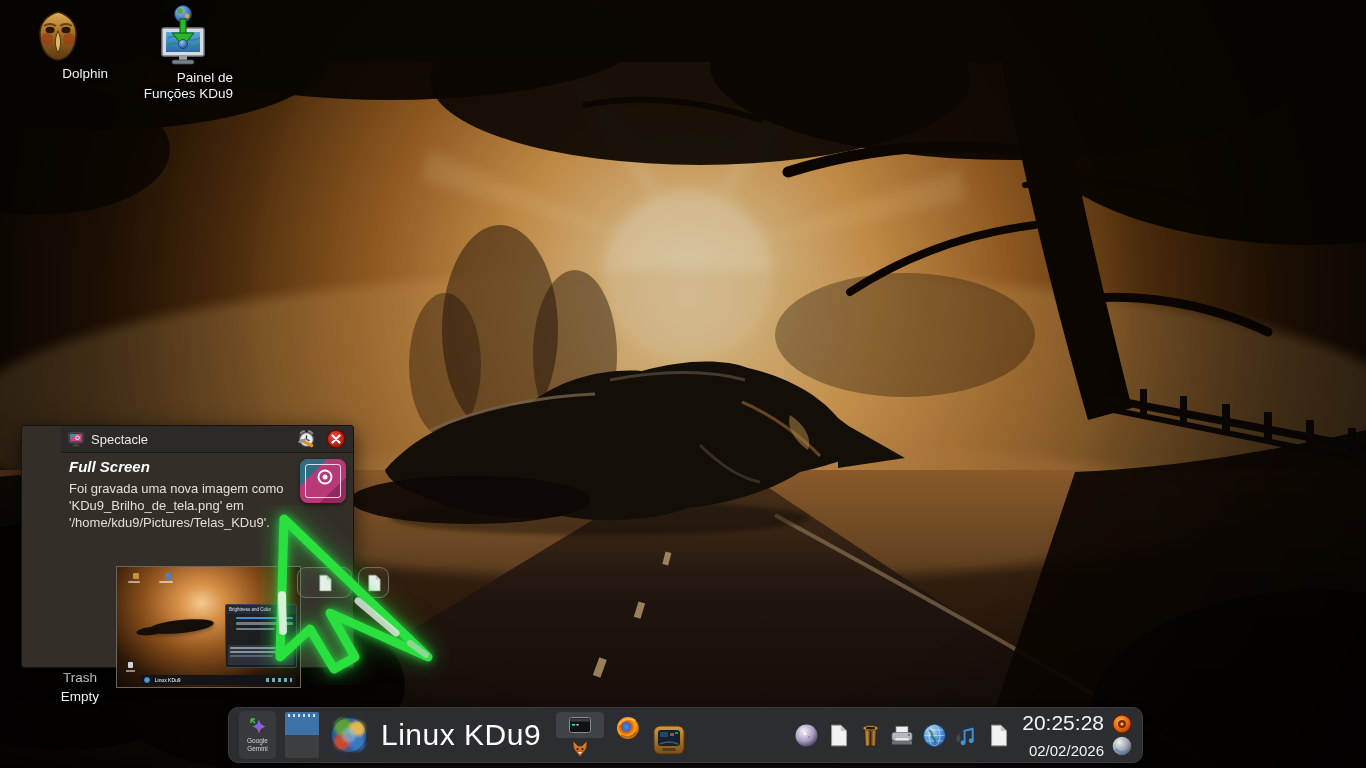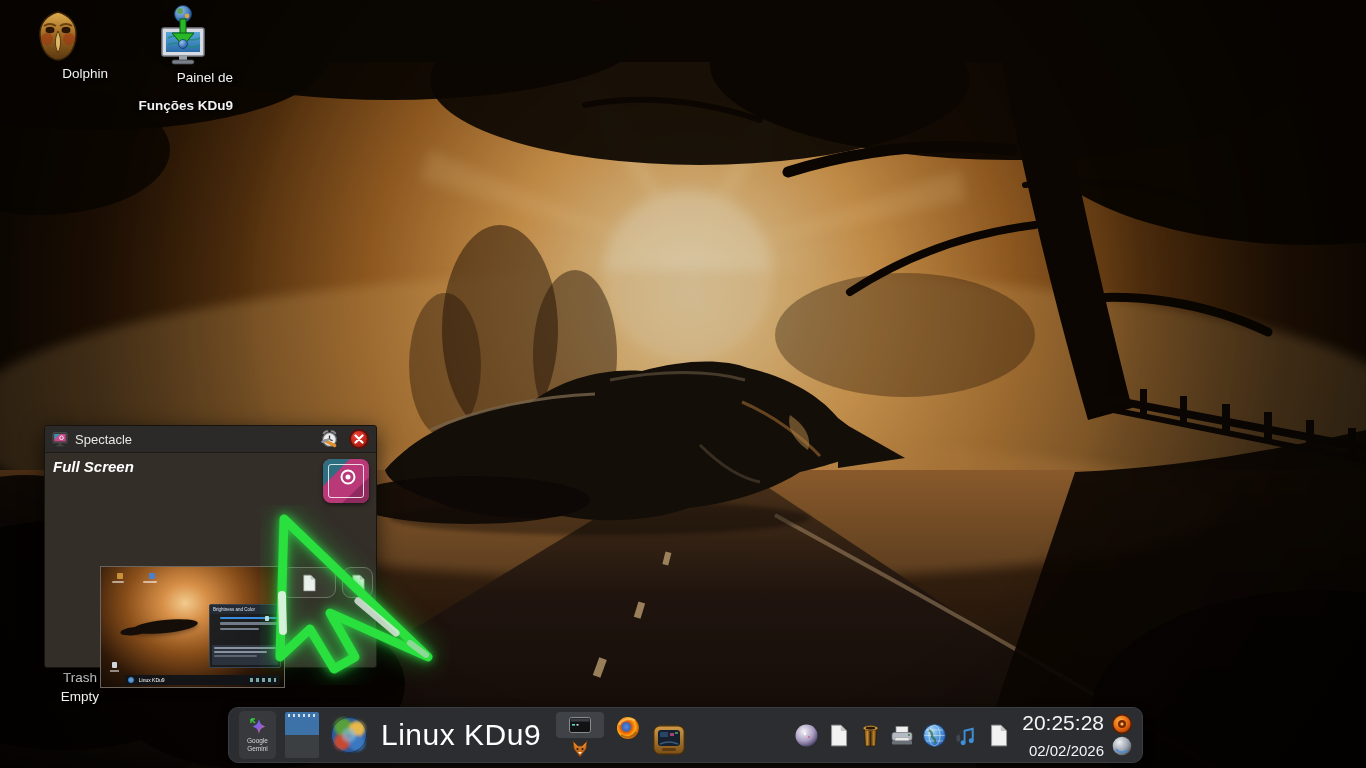--- a/index.html
+++ b/index.html
@@ -9,23 +9,23 @@
 
   
   .desk-icon{position:absolute;width:100px;text-align:right;cursor:default;}
   .desk-icon .ic{display:block;margin:0 auto;}
   .desk-label{margin-top:4px;font-size:13.5px;line-height:1.15;color:#f2f2f2;
     text-shadow:0 1px 3px #000,0 0 4px #000;}
   .trash-label{position:absolute;left:32px;top:669px;width:96px;text-align:center;
     font-size:13.5px;line-height:1.4;color:#f2f2f2;text-shadow:0 1px 3px #000,0 0 4px #000;}
 
   
-  .notif{position:absolute;left:44px;top:425px;width:333px;height:243px;
+  .notif{position:absolute;left:21px;top:425px;width:333px;height:243px;
     background:#332e28;border:1px solid #17130e;border-radius:3px;
-    box-shadow:0 6px 22px rgba(0,0,0,.65);}
+    box-shadow:0 6px 22px rgba(0,0,0,.65);padding-left:39px;}
   .notif-head{height:27px;display:flex;align-items:center;padding:0 7px;
     background:#2b2a28;border-bottom:1px solid #1d1a16;border-radius:3px 3px 0 0;}
   .notif-title{margin-left:7px;font-size:13px;color:#e9e7e3;flex:0 0 auto;}
   .head-spacer{flex:1;}
   .hbtn{width:22px;height:22px;display:flex;align-items:center;justify-content:center;
     background:transparent;border:none;padding:0;cursor:pointer;}
   .close-btn{width:20px;height:20px;border-radius:50%;margin-left:9px;
     background:radial-gradient(circle at 38% 32%,#ef4436,#c2261b 55%,#8c140c 95%);
     border:2px solid #58110b;display:flex;align-items:center;justify-content:center;padding:0;cursor:pointer;}
   .notif-body{position:relative;height:215px;}
@@ -282,21 +282,21 @@
       <rect x="12" y="28" width="34" height="20" fill="url(#scr)"></rect>
       <path d="M14,34 q8,-4 16,0 t16,0" stroke="#1e8a7a" stroke-width="1.6" fill="none" opacity="0.85"></path>
       <path d="M14,41 q8,-4 16,0 t16,0" stroke="#1e8a7a" stroke-width="1.6" fill="none" opacity="0.85"></path>
       <rect x="26" y="15" width="6" height="15" fill="#28b828" stroke="#0a5a0a" stroke-width="1"></rect>
       <polygon points="18,29 40,29 29,42" fill="#28b828" stroke="#0a5a0a" stroke-width="1"></polygon>
       <circle cx="29" cy="40" r="4.5" fill="url(#pg)" stroke="#1a3a66" stroke-width="0.8"></circle>
       <rect x="25" y="52" width="8" height="4" fill="#9aa0a8"></rect>
       <rect x="18" y="56" width="22" height="4" rx="2" fill="#7a8088" stroke="#44484e" stroke-width="0.8"></rect>
     </svg>
     <div class="desk-label">Painel de</div>
-    <div class="desk-label" style="margin-top:12px;font-weight:bold;">Funções KDu9</div>
+    <div class="desk-label" style="margin-top:0;">Funções KDu9</div>
   </div>
 
   <div class="trash-label">
     <div>Trash</div>
     <div>Empty</div>
   </div>
 
   <div class="notif">
     <div class="notif-head">
       <svg width="16" height="15" viewBox="0 0 16 15">
@@ -322,20 +322,21 @@
       </button>
       <button class="close-btn">
         <svg width="10" height="10" viewBox="0 0 10 10">
           <path d="M1.5,1.5 L8.5,8.5 M8.5,1.5 L1.5,8.5" stroke="#fff" stroke-width="2.2" stroke-linecap="round"></path>
         </svg>
       </button>
     </div>
 
     <div class="notif-body">
       <div class="notif-heading">Full Screen</div>
+      <div class="notif-text">Foi gravada uma nova imagem como 'KDu9_Brilho_de_tela.png' em '/home/kdu9/Pictures/Telas_KDu9'.</div>
 
       <div class="spectacle-appicon">
         <span class="teal"></span>
           <span class="dk"></span>
           <span class="frame"></span>
         <span class="lens"></span>
           <span class="lensdot"></span>
       </div>
 
       <div class="thumb">

